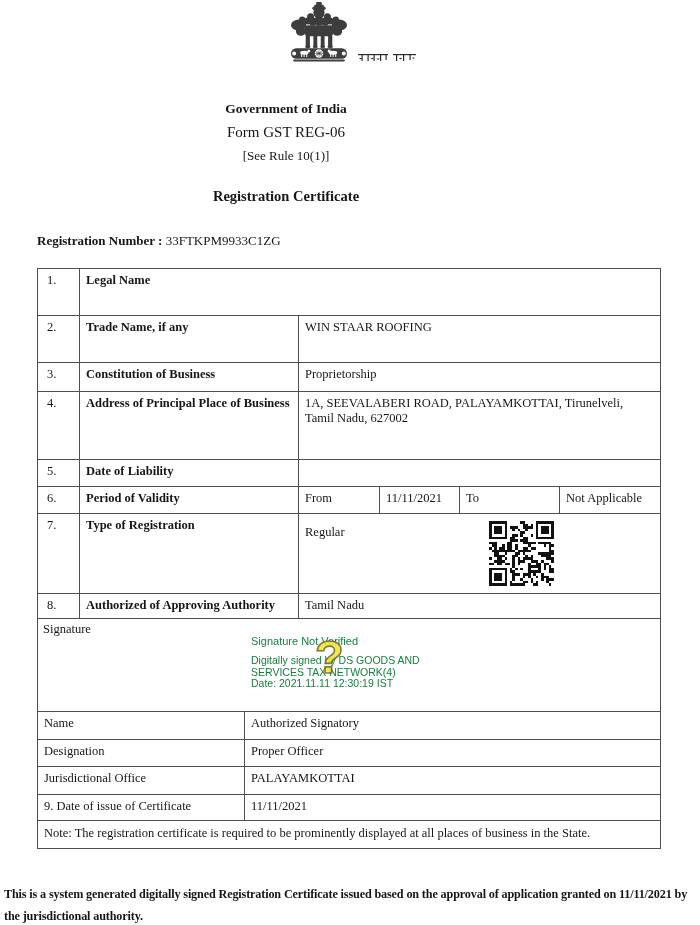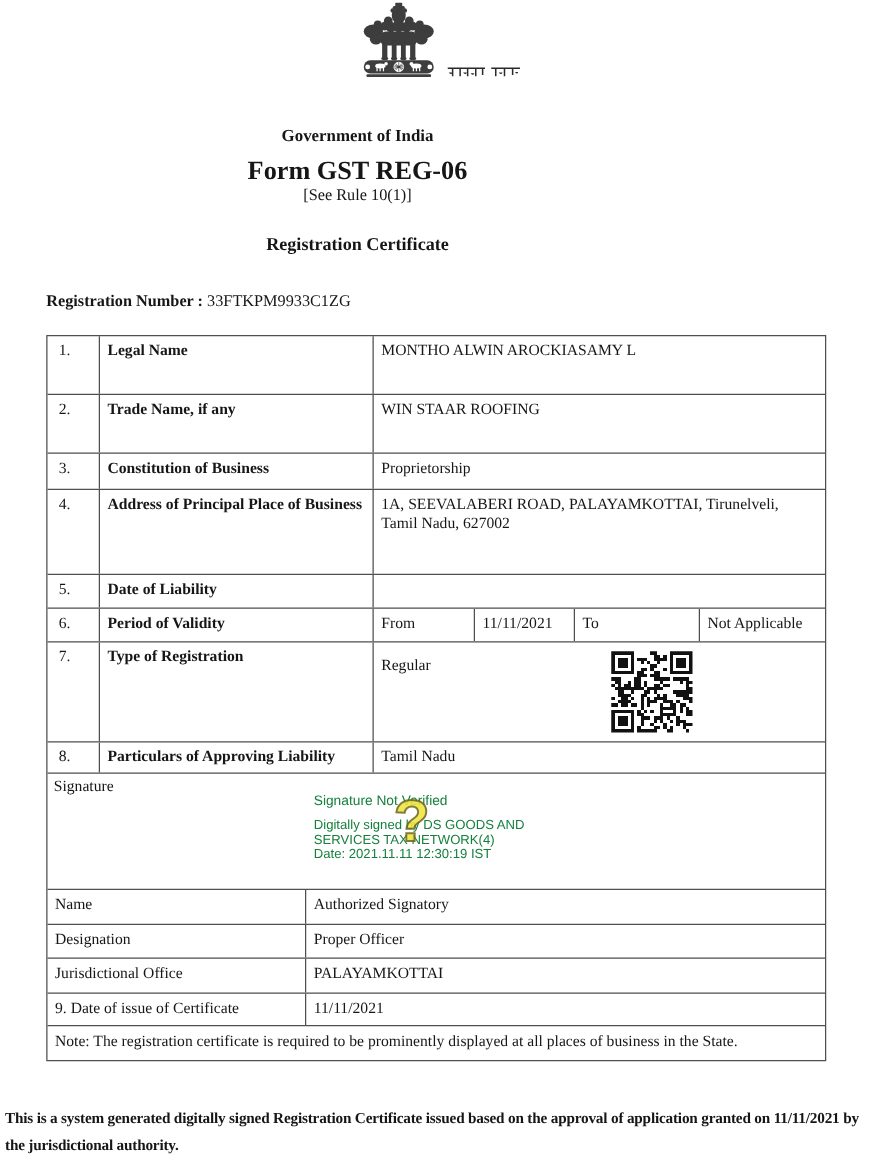--- a/index.html
+++ b/index.html
@@ -15,21 +15,21 @@
     -webkit-font-smoothing:antialiased;
   }
   .page{position:absolute;inset:0;background:#fff;overflow:hidden;}
 
   
   .emblem-wrap{position:absolute;top:2px;left:0;width:700px;text-align:center;}
   .emblem-wrap svg{display:inline-block;}
   .motto-svg{display:block;margin:1px auto 0;}
   .h-center{position:absolute;left:0;width:572px;text-align:center;}
   .gov{top:101px;font-size:13.5px;font-weight:bold;}
-  .form-title{top:124px;font-size:21px;font-weight:bold;}
+  .form-title{top:124px;font-size:15px;font-weight:normal;}
   .rule{top:148px;font-size:13px;}
   .cert-title{top:188px;font-size:14.5px;font-weight:bold;}
   .regnum{position:absolute;left:37px;top:233px;font-size:13px;}
   .regnum b{font-weight:bold;}
   .regnum span{font-weight:normal;}
 
   
   .cert-table{
     position:absolute;left:37px;top:268px;width:624px;
     border:1px solid var(--bc);
@@ -186,21 +186,20 @@
   <div class="regnum">
     <b>Registration Number :</b>
     <span>33FTKPM9933C1ZG</span>
   </div>
 
   <div class="cert-table">
 
     <div class="row h46">
       <div class="c num">1.</div>
       <div class="c lbl">Legal Name</div>
-      <div class="c">MONTHO ALWIN AROCKIASAMY L</div>
     </div>
 
     <div class="row h46">
       <div class="c num">2.</div>
       <div class="c lbl">Trade Name, if any</div>
       <div class="c">WIN STAAR ROOFING</div>
     </div>
 
     <div class="row h28">
       <div class="c num">3.</div>
@@ -454,21 +453,21 @@
               <rect x="52" y="5.2" width="7.800000000000001" height="7.800000000000001" fill="#111"></rect>
               <rect x="0" y="46.800000000000004" width="18.2" height="18.2"></rect>
               <rect x="2.6" y="49.4" width="13" height="13" fill="#fff"></rect>
               <rect x="5.2" y="52" width="7.800000000000001" height="7.800000000000001" fill="#111"></rect>
             </svg></span>
       </div>
     </div>
 
     <div class="row h24">
       <div class="c num">8.</div>
-      <div class="c lbl">Particulars of Approving Liability</div>
+      <div class="c lbl">Authorized of Approving Authority</div>
       <div class="c">Tamil Nadu</div>
     </div>
 
     <div class="sig-cell">
       <div class="sig-label">Signature</div>
       <div class="digisig">
         <div class="nv">Signature Not Verified</div>
         <div class="dl">Digitally signed by DS GOODS AND</div>
         <div class="dl">SERVICES TAX NETWORK(4)</div>
         <div class="dl">Date: 2021.11.11 12:30:19 IST</div>

